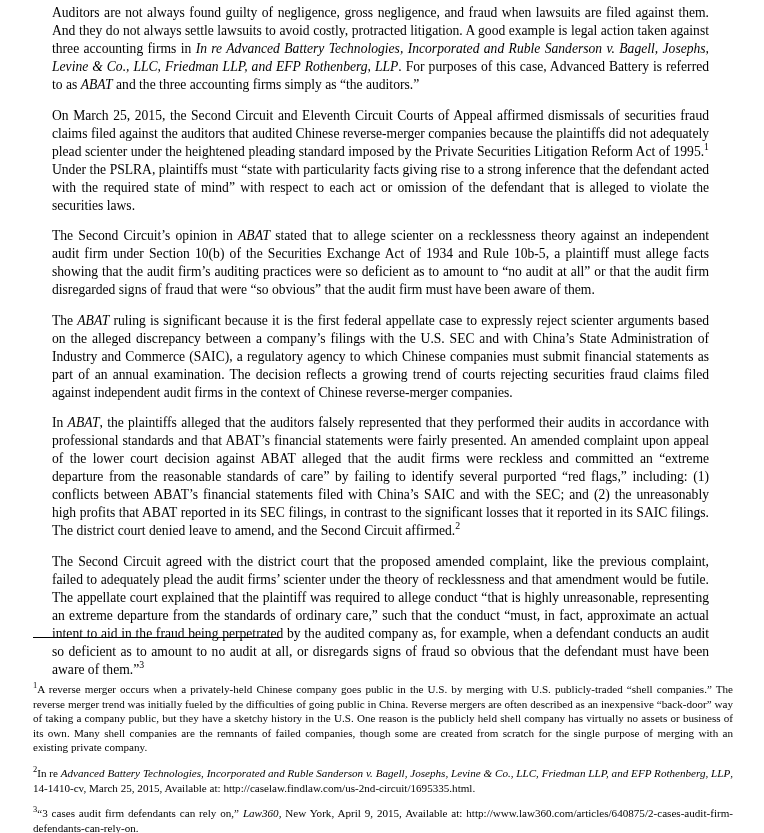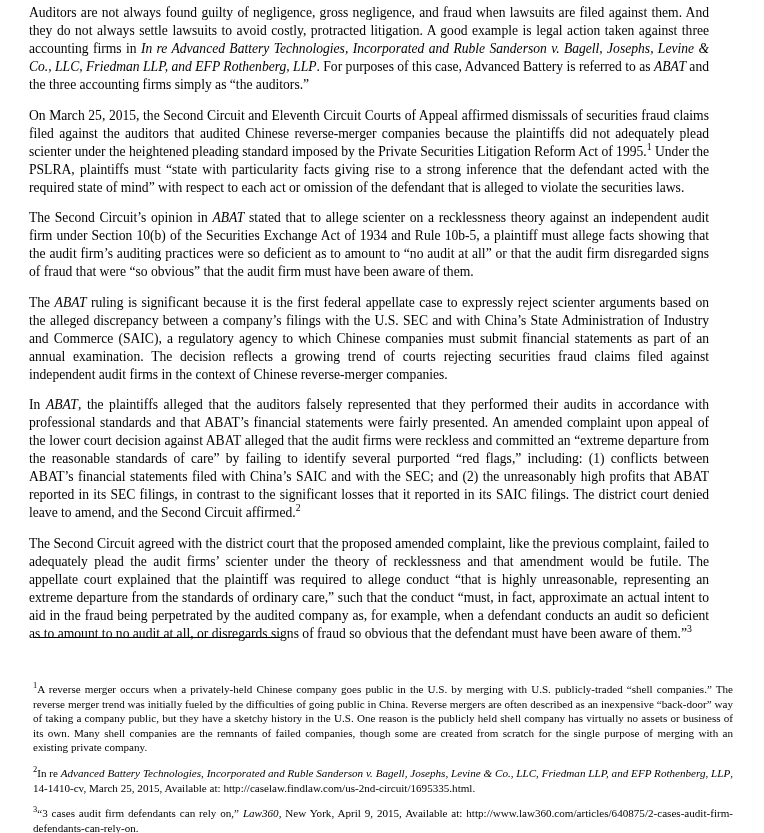--- a/index.html
+++ b/index.html
@@ -12,21 +12,21 @@
     height: 833px;
     font-family: "Liberation Serif", "DejaVu Serif", serif;
     color: #000000;
     overflow: hidden;
   }
   .page {
     position: relative;
     width: 740px;
     height: 833px;
     box-sizing: border-box;
-    padding: 4px 31px 0 29px;
+    padding: 4px 31px 0 52px;
   }
   .body-text {
     font-size: 13.6px;
     line-height: 18.0px;
     text-align: justify;
     text-justify: inter-word;
     margin: 0 0 12.5px 0;
     hyphens: none;
   }
   .body-text:last-of-type {

